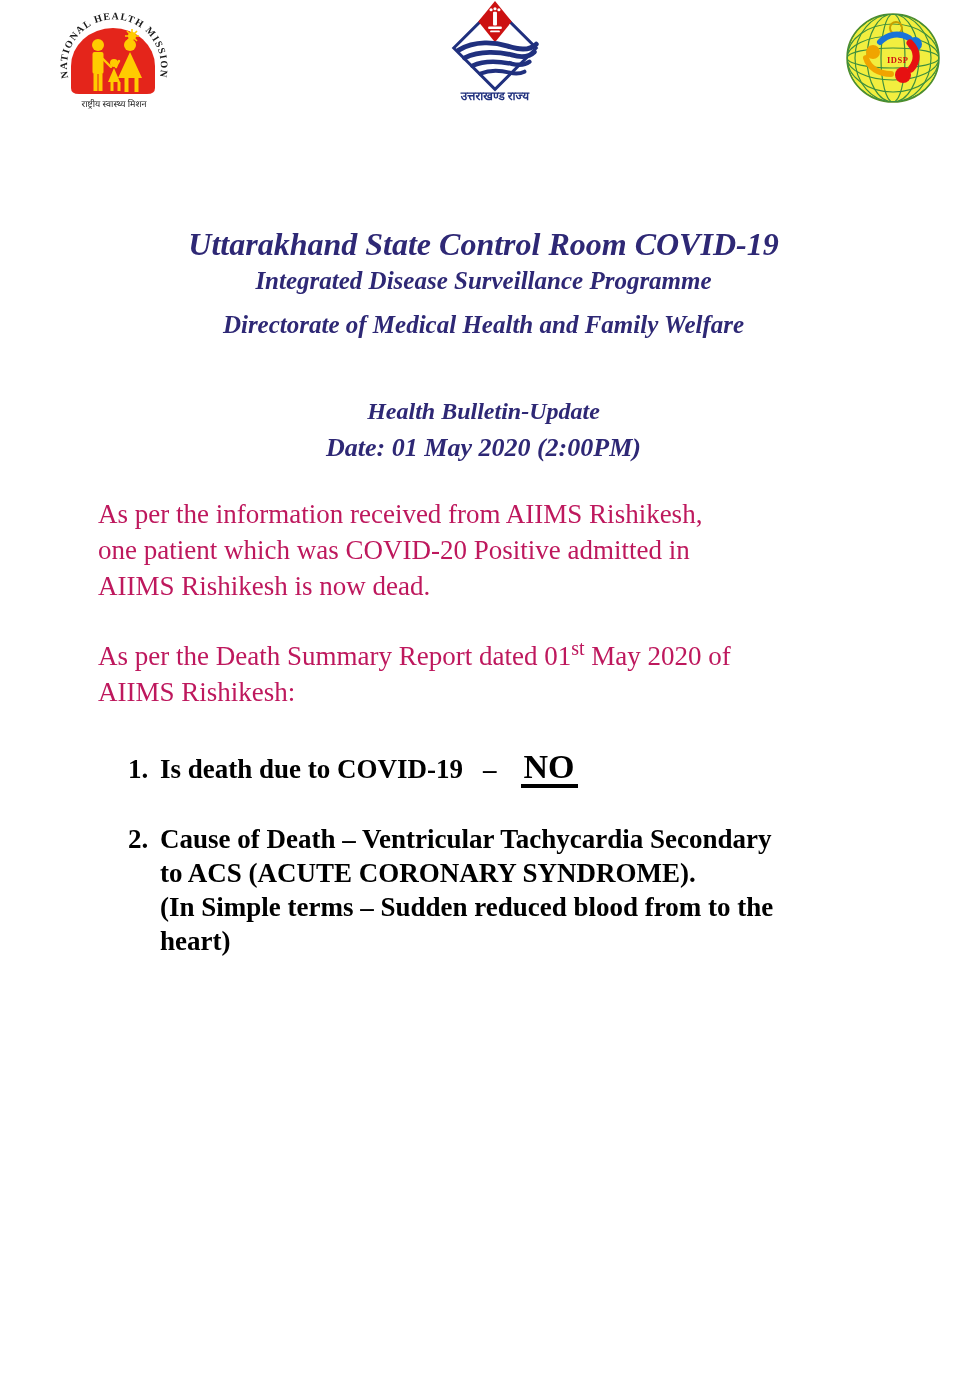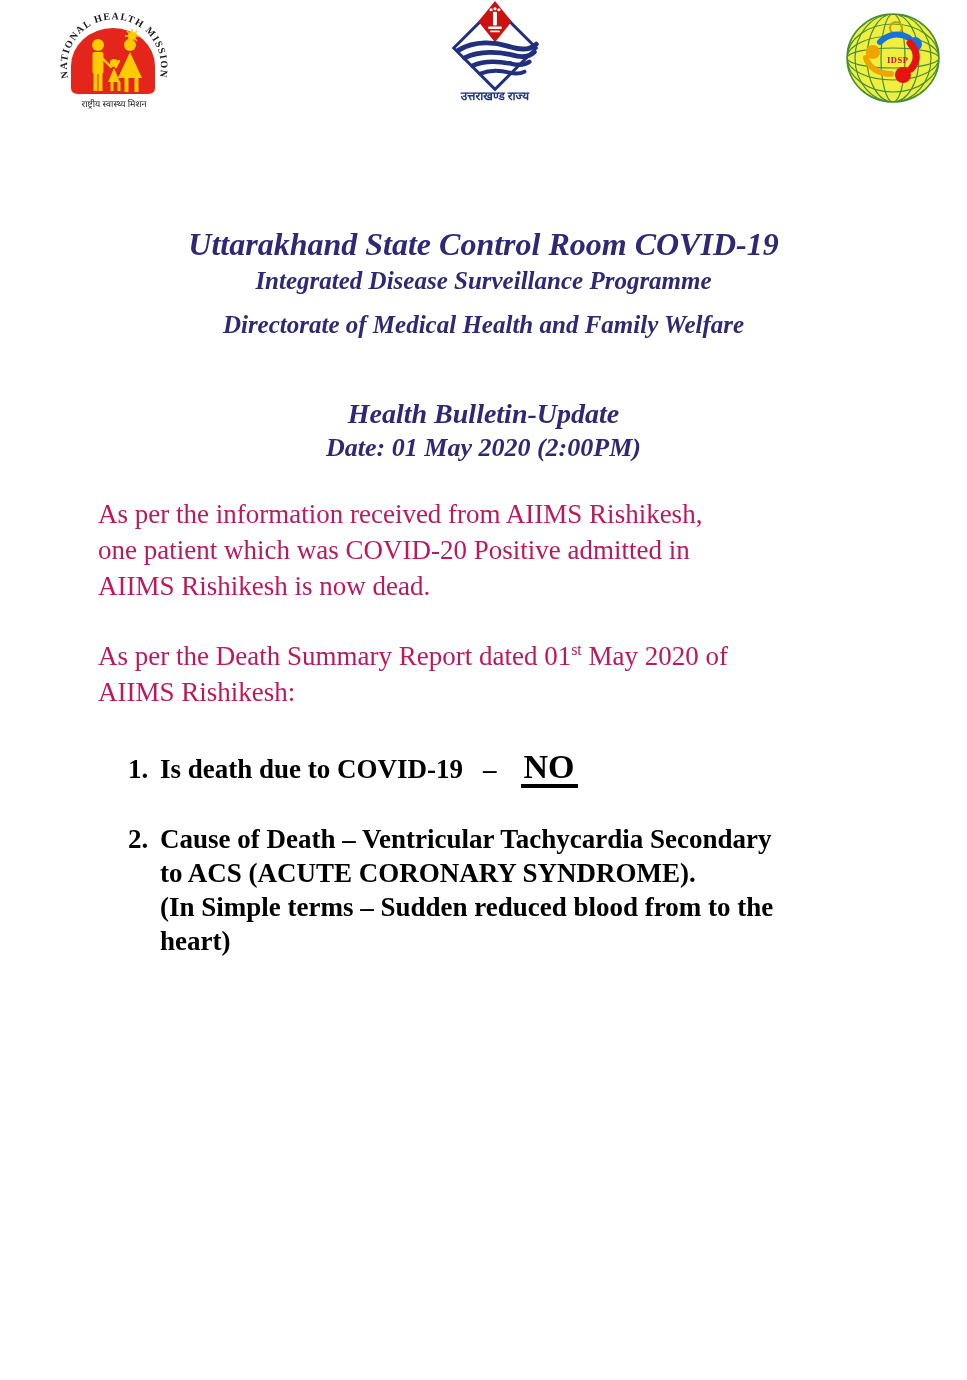--- a/index.html
+++ b/index.html
@@ -21,34 +21,34 @@
     left: 0; width: 100%;
     text-align: center;
     color: #2e2875;
     font-weight: bold;
     white-space: nowrap;
     font-style: italic;
   }
   .h-title       { top: 226px; font-size: 32px; }
   .h-subtitle    { top: 267px; font-size: 25px; }
   .h-directorate { top: 311px; font-size: 25px; }
-  .h-bulletin    { top: 398px; font-size: 28px; }
+  .h-bulletin    { top: 398px; font-size: 24px; }
   .h-dateline    { top: 433px; font-size: 26px; }
 
   .bodytext {
     position: absolute;
     left: 98px; width: 752px;
     color: #be185d;
     font-weight: normal;
     font-size: 27px;
     line-height: 36px;
   }
   .p1 { top: 496px; }
   .p2 { top: 638px; }
-  .sup { vertical-align: super; font-size: 16px; line-height: 0; }
+  .sup { vertical-align: super; font-size: 20px; line-height: 0; }
 
   .list-item {
     position: absolute;
     display: flex;
     align-items: flex-start;
     color: #000000;
     font-weight: bold;
     font-size: 27px;
     line-height: 34px;
     width: 780px;

